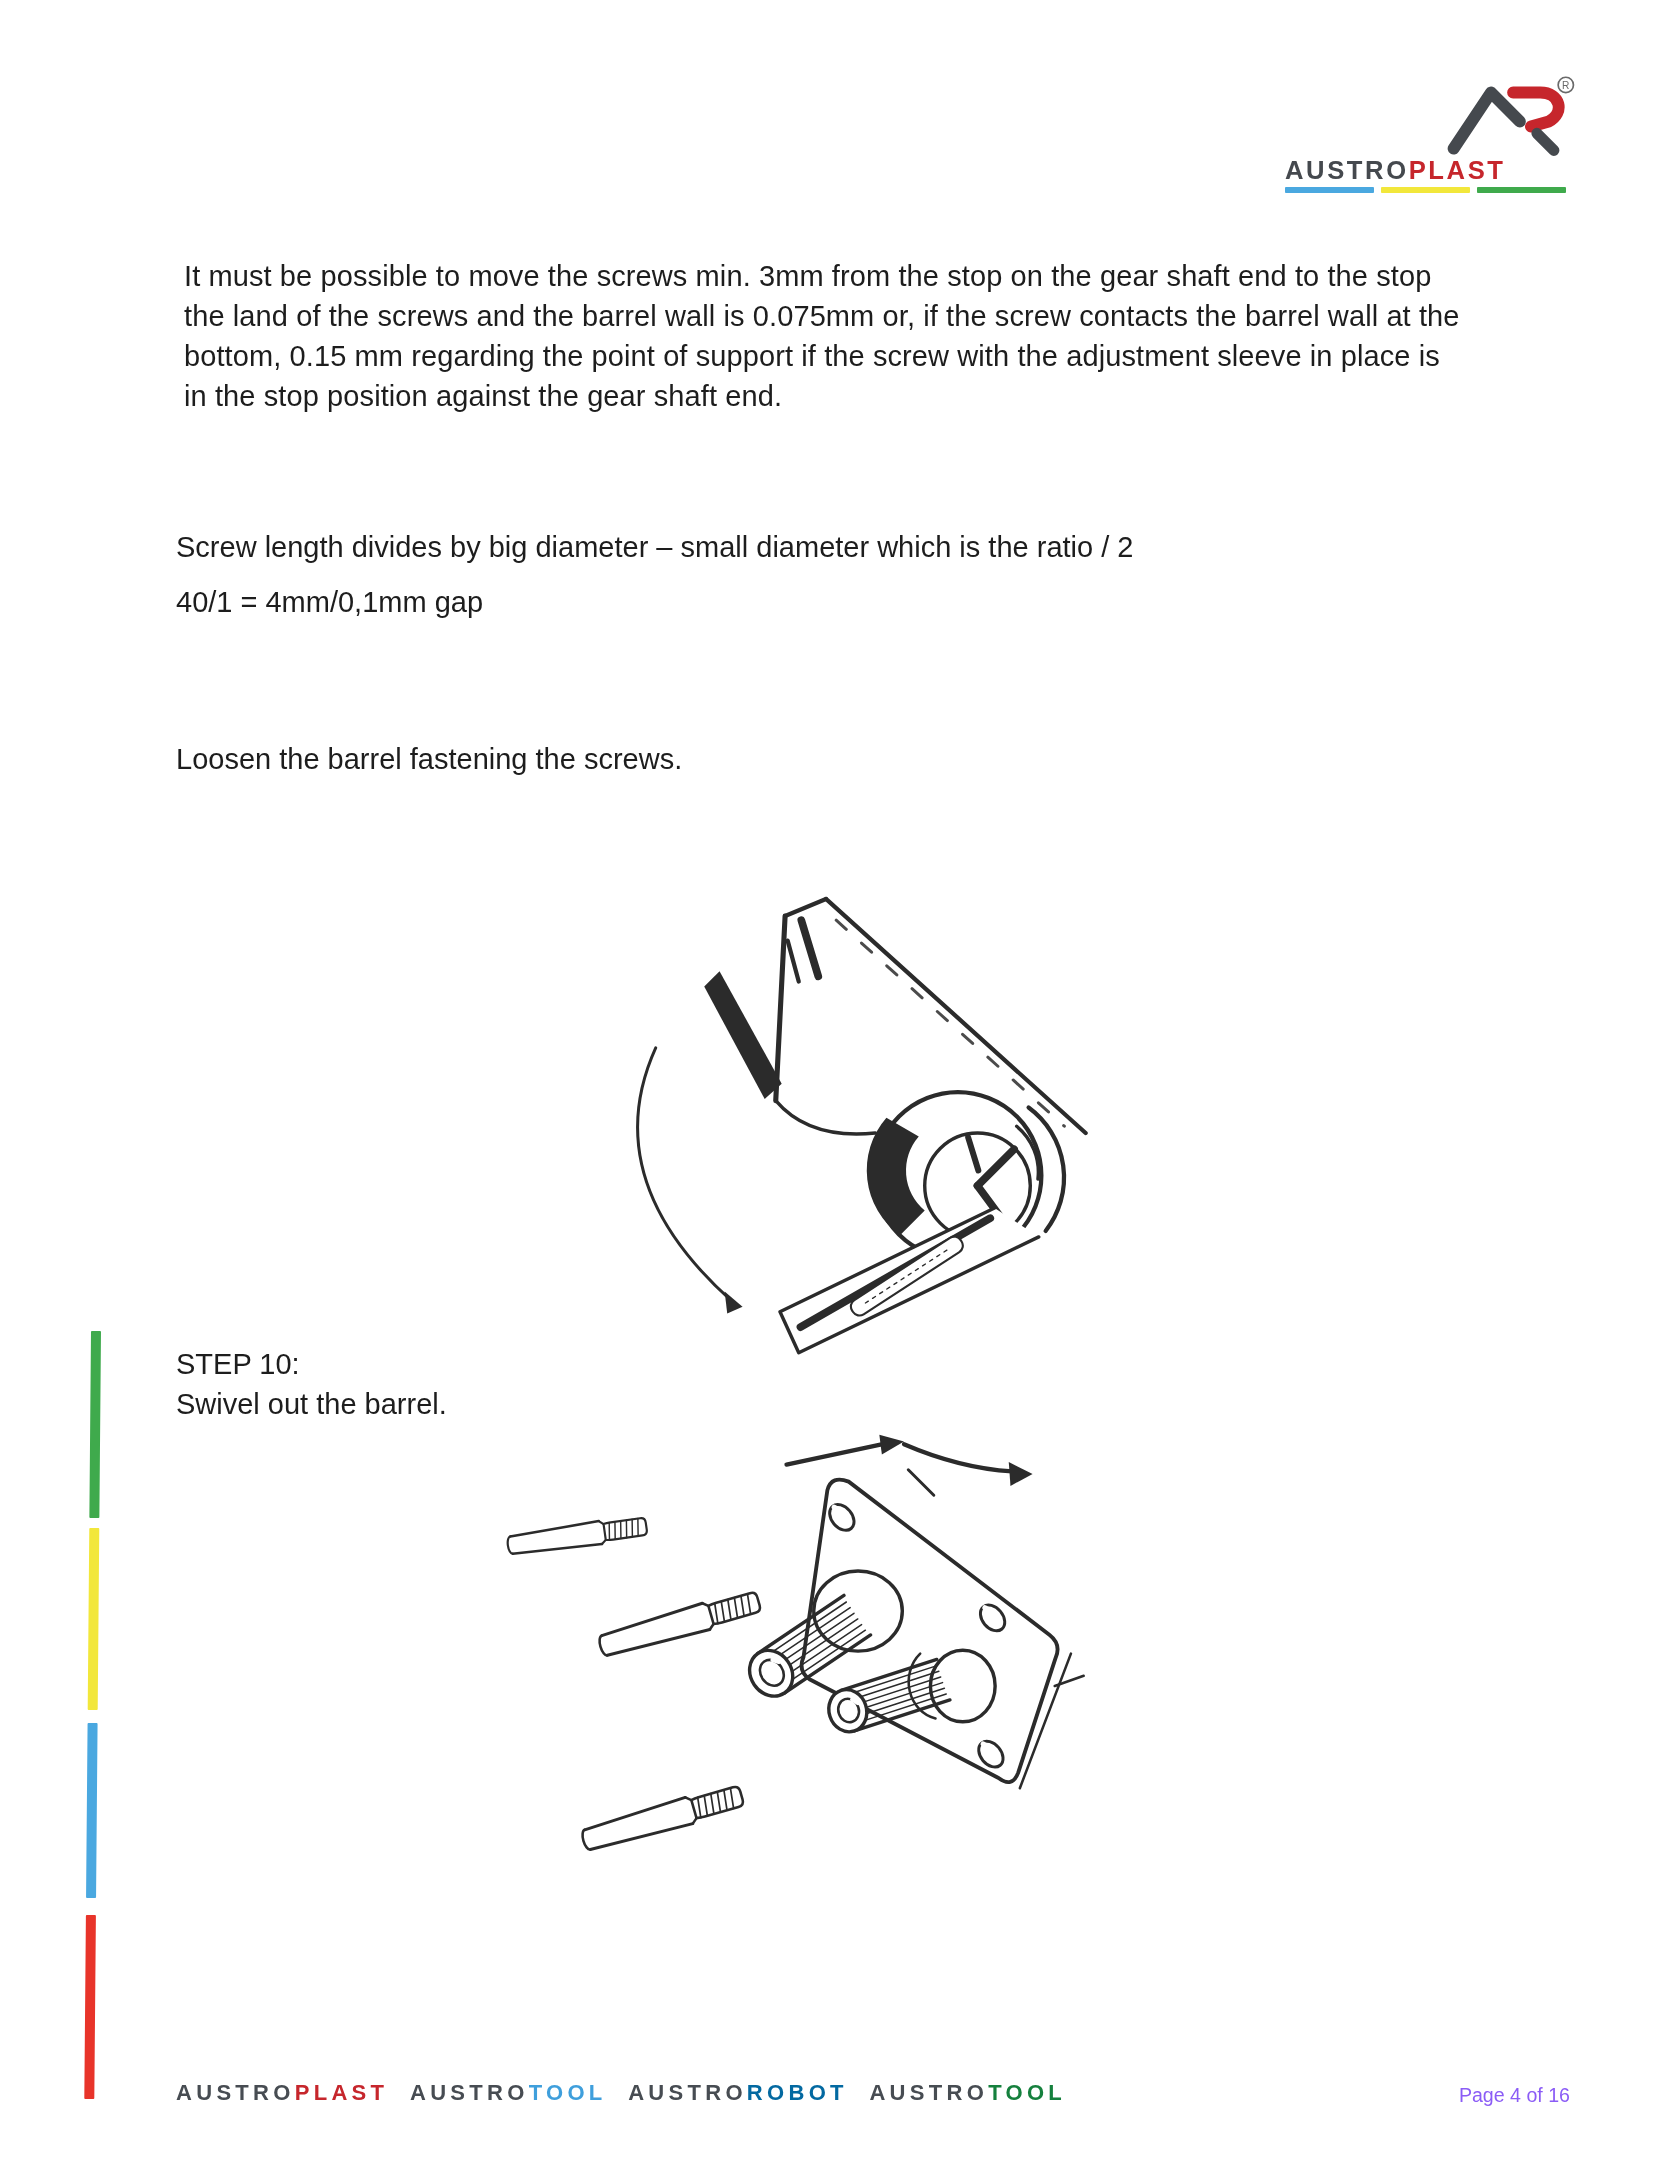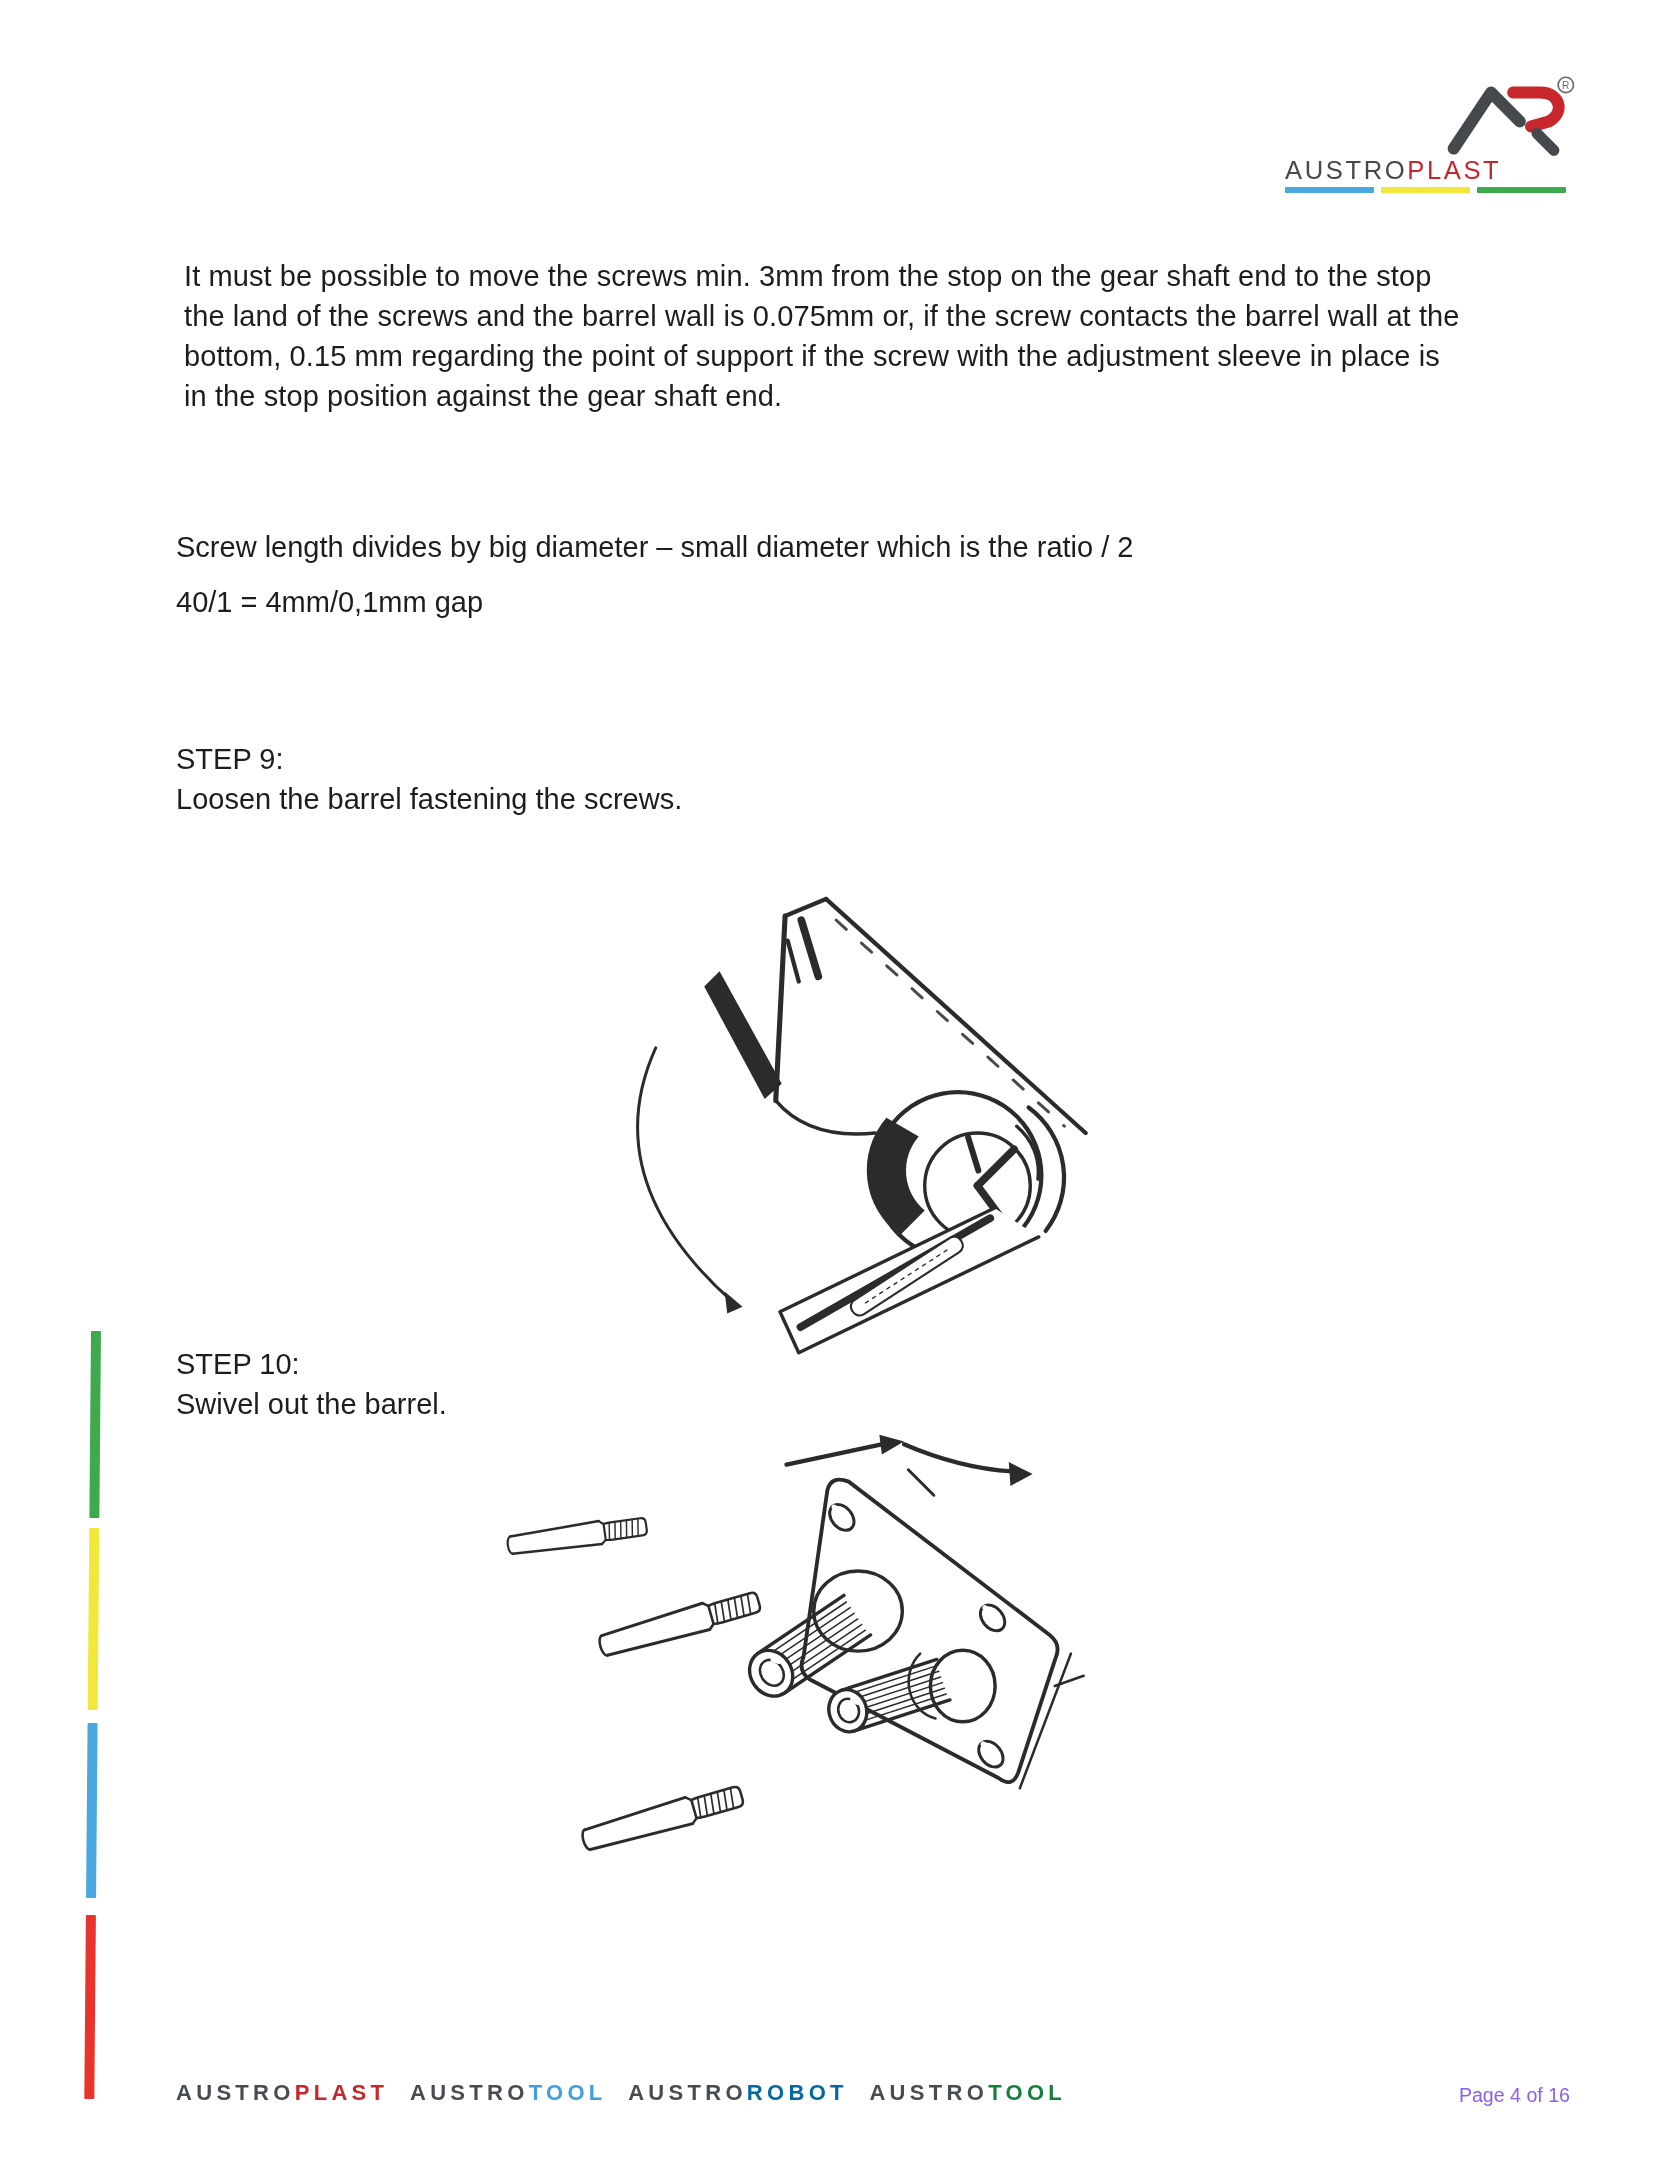--- a/index.html
+++ b/index.html
@@ -4,21 +4,21 @@
 <style>
   html,body { margin:0; padding:0; background:#ffffff; }
   .page {
     position:relative; width:1677px; height:2181px; overflow:hidden;
     background:#ffffff; font-family:"Liberation Sans", sans-serif; color:#1d1d1d;
   }
   
   .logo-mark { position:absolute; left:1440px; top:73px; width:136px; height:85px; }
   .logo-word {
     position:absolute; left:1285px; top:156px; width:286px; height:25.6px;
-    font-size:25.6px; font-weight:400; letter-spacing:2.6px; white-space:nowrap;
+    font-size:25.6px; font-weight:700; letter-spacing:2.6px; white-space:nowrap;
   }
   .lw-gray { color:#45494e; }
   .lw-red  { color:#c6262c; }
   .logo-underline { position:absolute; left:1285px; top:187px; width:281px; height:6px; display:flex; gap:6.8px; }
   .logo-underline .seg { flex:1; height:6px; border-radius:0.9px; }
   
   .para {
     position:absolute; left:176px; top:256px; width:1397px;
     font-size:29px; line-height:40px; letter-spacing:0.1px; white-space:nowrap;margin-left:8px;
   }
@@ -80,21 +80,20 @@
     <div>It must be possible to move the screws min. 3mm from the stop on the gear shaft end to the stop</div>
     <div>the land of the screws and the barrel wall is 0.075mm or, if the screw contacts the barrel wall at the</div>
     <div>bottom, 0.15 mm regarding the point of support if the screw with the adjustment sleeve in place is</div>
     <div>in the stop position against the gear shaft end.</div>
   </div>
 
   <div class="single-line ratio-line">Screw length divides by big diameter – small diameter which is the ratio / 2</div>
   <div class="single-line gap-line">40/1 = 4mm/0,1mm gap</div>
 
   <div class="step-block step9">
-    <div>STEP 9:</div>
     <div>Loosen the barrel fastening the screws.</div>
   </div>
 
   <svg class="fig fig1" viewBox="0 0 740 600">
     <g class="sketch">
 
       <g>
         <path d="M302,75 L291,292" stroke-width="6"></path>
         <path d="M302,75 L350,55" stroke-width="5"></path>
         <path d="M350,55 L655,330" stroke-width="5"></path>

